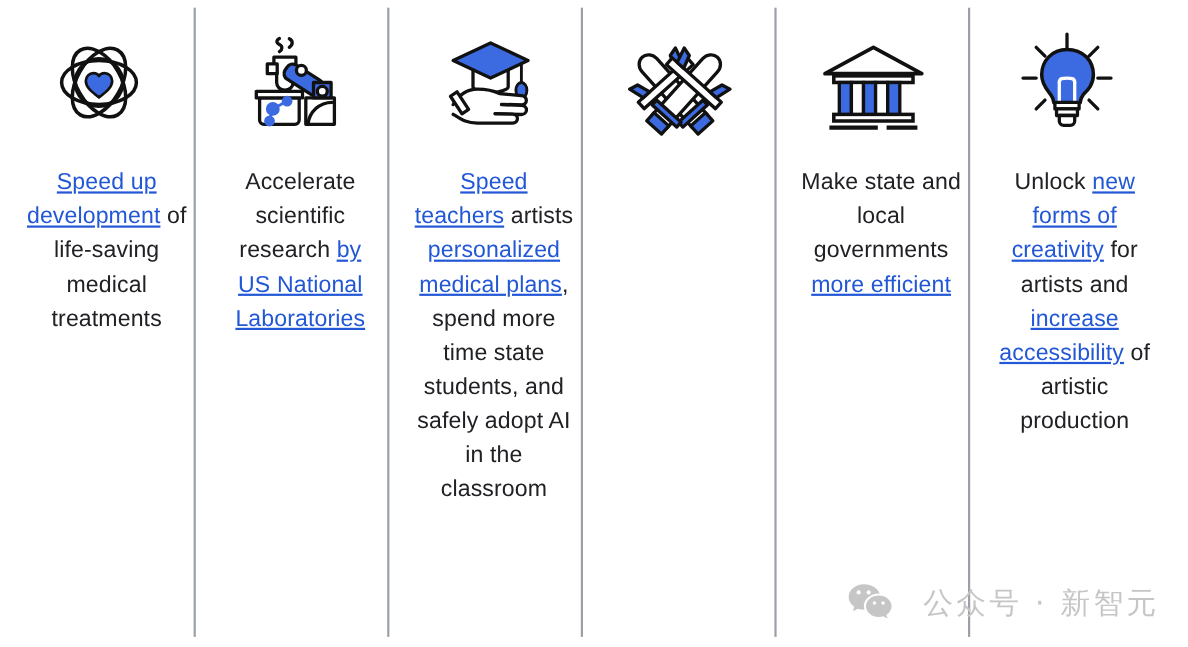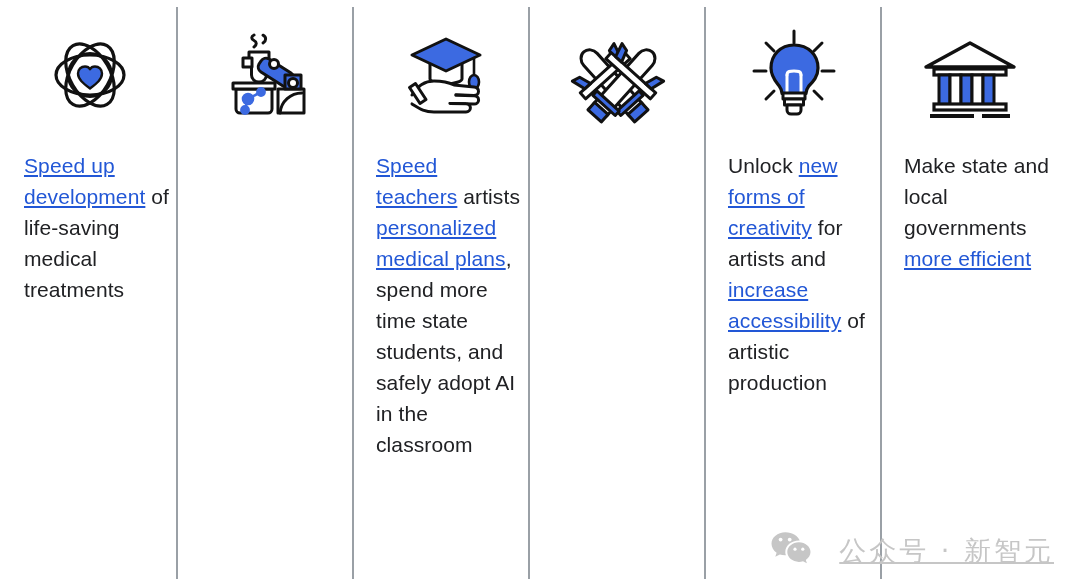--- a/index.html
+++ b/index.html
@@ -24,20 +24,21 @@
     box-sizing: border-box;
   }
 
   .column {
     position: relative;
     width: 176px;
     flex: 0 0 176px;
     box-sizing: border-box;
     padding: 0;
     height: 588px;
+    text-align: center;
   }
 
   
   .column + .column::before {
     content: "";
     position: absolute;
     left: 0;
     top: 7px;
     bottom: 9px;
     width: 2px;
@@ -76,30 +77,28 @@
     text-decoration-thickness: 1.5px;
     cursor: pointer;
   }
 
   
   .watermark {
     position: absolute;
     right: 26px;
     bottom: 17px;
     display: flex;
-    align-items: center;
     gap: 28px;
     color: #c6c6c6;
     font-size: 27px;
     letter-spacing: 3px;
     font-family: "DejaVu Sans", sans-serif;
     pointer-events: none;
     user-select: none;
     white-space: nowrap;
-    text-decoration: underline;
   }
   .watermark .wm-text {
     color: #c6c6c6;
   }
 </style>
 </head>
 <body>
 
 <div class="board">
 
@@ -146,20 +145,23 @@
         </g>
 
         <g fill="#3c6ae1" stroke="#3c6ae1" stroke-width="2.6" stroke-linecap="round">
           <line x1="36" y1="78" x2="47" y2="72"></line>
           <line x1="36" y1="78" x2="33" y2="88"></line>
           <circle cx="36" cy="78" r="5"></circle>
           <circle cx="49" cy="71" r="3.6"></circle>
           <circle cx="33" cy="89" r="3.6"></circle>
         </g>
       </svg>
+    </div>
+    <div class="card-text">
+      <span>Accelerate scientific research </span><span class="lnk">by US National Laboratories</span>
     </div>
   </div>
 
   <div class="column">
     <div class="icon-wrap">
       <svg width="108" height="108" viewBox="0 0 108 108" fill="none" xmlns="http://www.w3.org/2000/svg">
 
         <path d="M42 38h32v20c0 2-7 5-16 5s-16-3-16-5V38z" fill="#ffffff" stroke="#111111" stroke-width="3" stroke-linejoin="round"></path>
 
         <path d="M58 18L92 34 58 50 24 34z" fill="#3c6ae1" stroke="#111111" stroke-width="3" stroke-linejoin="round"></path>
@@ -206,20 +208,49 @@
           </g>
         </g>
       </svg>
     </div>
   </div>
 
   <div class="column">
     <div class="icon-wrap">
       <svg width="104" height="104" viewBox="0 0 104 104" fill="none" xmlns="http://www.w3.org/2000/svg">
 
+        <path d="M52 20L96 44H8z" fill="#ffffff" stroke="#111111" stroke-width="3.4" stroke-linejoin="round"></path>
+
+        <rect x="16" y="46" width="72" height="6" fill="#ffffff" stroke="#111111" stroke-width="3.2"></rect>
+
+        <g stroke="#111111" stroke-width="3">
+          <rect x="21" y="52" width="11" height="30" fill="#3c6ae1"></rect>
+          <rect x="32" y="52" width="11" height="30" fill="#ffffff"></rect>
+          <rect x="43" y="52" width="11" height="30" fill="#3c6ae1"></rect>
+          <rect x="54" y="52" width="11" height="30" fill="#ffffff"></rect>
+          <rect x="65" y="52" width="11" height="30" fill="#3c6ae1"></rect>
+        </g>
+
+        <rect x="16" y="81" width="72" height="6" fill="#ffffff" stroke="#111111" stroke-width="3.2"></rect>
+
+        <g stroke="#111111" stroke-width="4" stroke-linecap="butt">
+          <line x1="12" y1="93" x2="56" y2="93"></line>
+          <line x1="64" y1="93" x2="92" y2="93"></line>
+        </g>
+      </svg>
+    </div>
+    <div class="card-text">
+      <span>Make state and local governments </span><span class="lnk">more efficient</span>
+    </div>
+  </div>
+
+  <div class="column">
+    <div class="icon-wrap">
+      <svg width="104" height="104" viewBox="0 0 104 104" fill="none" xmlns="http://www.w3.org/2000/svg">
+
         <g stroke="#111111" stroke-width="3" stroke-linecap="round">
           <line x1="52" y1="8" x2="52" y2="20"></line>
           <line x1="24" y1="20" x2="32" y2="28"></line>
           <line x1="80" y1="20" x2="72" y2="28"></line>
           <line x1="12" y1="48" x2="24" y2="48"></line>
           <line x1="92" y1="48" x2="80" y2="48"></line>
           <line x1="24" y1="76" x2="32" y2="68"></line>
           <line x1="80" y1="76" x2="72" y2="68"></line>
         </g>
 
@@ -233,49 +264,20 @@
 
         <g stroke="#111111" stroke-width="3" stroke-linecap="round" stroke-linejoin="round" fill="#ffffff">
           <path d="M41 70h22v6H41z"></path>
           <path d="M42.5 76h19v6h-19z"></path>
           <path d="M45 82h14v5a4 4 0 0 1-4 4h-6a4 4 0 0 1-4-4v-5z"></path>
         </g>
       </svg>
     </div>
     <div class="card-text">
       <span>Unlock </span><span class="lnk">new forms of creativity</span><span> for artists and </span><span class="lnk">increase accessibility</span><span> of artistic production</span>
-    </div>
-  </div>
-
-  <div class="column">
-    <div class="icon-wrap">
-      <svg width="104" height="104" viewBox="0 0 104 104" fill="none" xmlns="http://www.w3.org/2000/svg">
-
-        <path d="M52 20L96 44H8z" fill="#ffffff" stroke="#111111" stroke-width="3.4" stroke-linejoin="round"></path>
-
-        <rect x="16" y="46" width="72" height="6" fill="#ffffff" stroke="#111111" stroke-width="3.2"></rect>
-
-        <g stroke="#111111" stroke-width="3">
-          <rect x="21" y="52" width="11" height="30" fill="#3c6ae1"></rect>
-          <rect x="32" y="52" width="11" height="30" fill="#ffffff"></rect>
-          <rect x="43" y="52" width="11" height="30" fill="#3c6ae1"></rect>
-          <rect x="54" y="52" width="11" height="30" fill="#ffffff"></rect>
-          <rect x="65" y="52" width="11" height="30" fill="#3c6ae1"></rect>
-        </g>
-
-        <rect x="16" y="81" width="72" height="6" fill="#ffffff" stroke="#111111" stroke-width="3.2"></rect>
-
-        <g stroke="#111111" stroke-width="4" stroke-linecap="butt">
-          <line x1="12" y1="93" x2="56" y2="93"></line>
-          <line x1="64" y1="93" x2="92" y2="93"></line>
-        </g>
-      </svg>
-    </div>
-    <div class="card-text">
-      <span>Make state and local governments </span><span class="lnk">more efficient</span>
     </div>
   </div>
 
   <div class="watermark">
     <span>
       <svg width="40" height="34" viewBox="0 0 40 34" xmlns="http://www.w3.org/2000/svg">
         <g fill="#c6c6c6">
           <path d="M14.4 1.2C6.6 1.2.5 6.4.5 12.8c0 3.6 2 6.8 5.1 8.9l-1.3 4 4.6-2.3c1.6.5 3.3.8 5.1.8h.9c-.4-1-.6-2.1-.6-3.2 0-6.3 6.1-11.4 13.7-11.4h.7C27.3 5.3 21.5 1.2 14.4 1.2z"></path>
           <circle cx="9.6" cy="8.6" r="1.9" fill="#ffffff"></circle>
           <circle cx="18.7" cy="8.6" r="1.9" fill="#ffffff"></circle>

